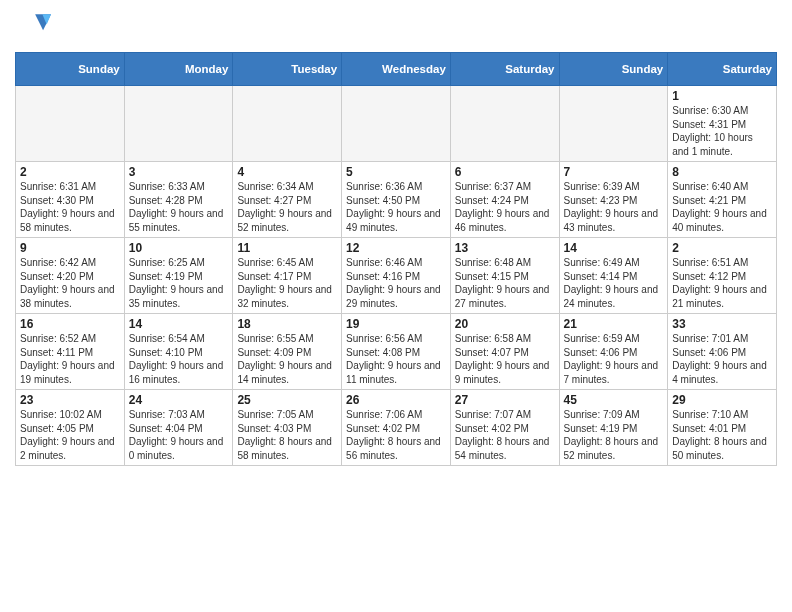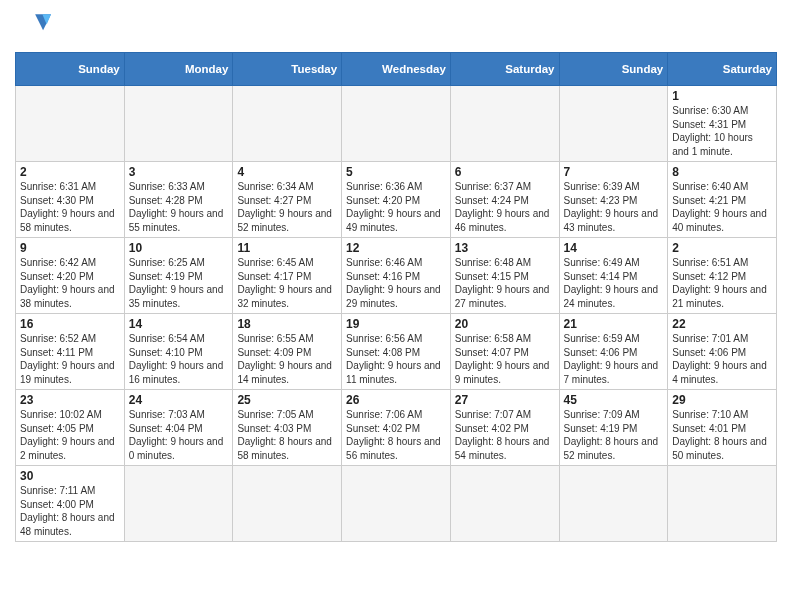--- a/index.html
+++ b/index.html
@@ -149,21 +149,21 @@
           </td>
           <td>
             <span class="day-number">4</span>
             <div class="day-info">Sunrise: 6:34 AM
 Sunset: 4:27 PM
 Daylight: 9 hours and 52 minutes.</div>
           </td>
           <td>
             <span class="day-number">5</span>
             <div class="day-info">Sunrise: 6:36 AM
-Sunset: 4:20 PM
+Sunset: 4:50 PM
 Daylight: 9 hours and 49 minutes.</div>
           </td>
           <td>
             <span class="day-number">6</span>
             <div class="day-info">Sunrise: 6:37 AM
 Sunset: 4:24 PM
 Daylight: 9 hours and 46 minutes.</div>
           </td>
           <td>
             <span class="day-number">7</span>
@@ -253,21 +253,21 @@
 Sunset: 4:07 PM
 Daylight: 9 hours and 9 minutes.</div>
           </td>
           <td>
             <span class="day-number">21</span>
             <div class="day-info">Sunrise: 6:59 AM
 Sunset: 4:06 PM
 Daylight: 9 hours and 7 minutes.</div>
           </td>
           <td>
-            <span class="day-number">22</span>
+            <span class="day-number">33</span>
             <div class="day-info">Sunrise: 7:01 AM
 Sunset: 4:06 PM
 Daylight: 9 hours and 4 minutes.</div>
           </td>
         </tr>
         <tr>
           <td>
             <span class="day-number">23</span>
             <div class="day-info">Sunrise: 10:02 AM
 Sunset: 4:05 PM
@@ -302,30 +302,16 @@
             <div class="day-info">Sunrise: 7:09 AM
 Sunset: 4:19 PM
 Daylight: 8 hours and 52 minutes.</div>
           </td>
           <td>
             <span class="day-number">29</span>
             <div class="day-info">Sunrise: 7:10 AM
 Sunset: 4:01 PM
 Daylight: 8 hours and 50 minutes.</div>
           </td>
-        </tr>
-        <tr class="last-row">
-          <td>
-            <span class="day-number">30</span>
-            <div class="day-info">Sunrise: 7:11 AM
-Sunset: 4:00 PM
-Daylight: 8 hours and 48 minutes.</div>
-          </td>
-          <td class="empty"></td>
-          <td class="empty"></td>
-          <td class="empty"></td>
-          <td class="empty"></td>
-          <td class="empty"></td>
-          <td class="empty"></td>
         </tr>
       </tbody>
   </table>
 </div>
 
 </body></html>

